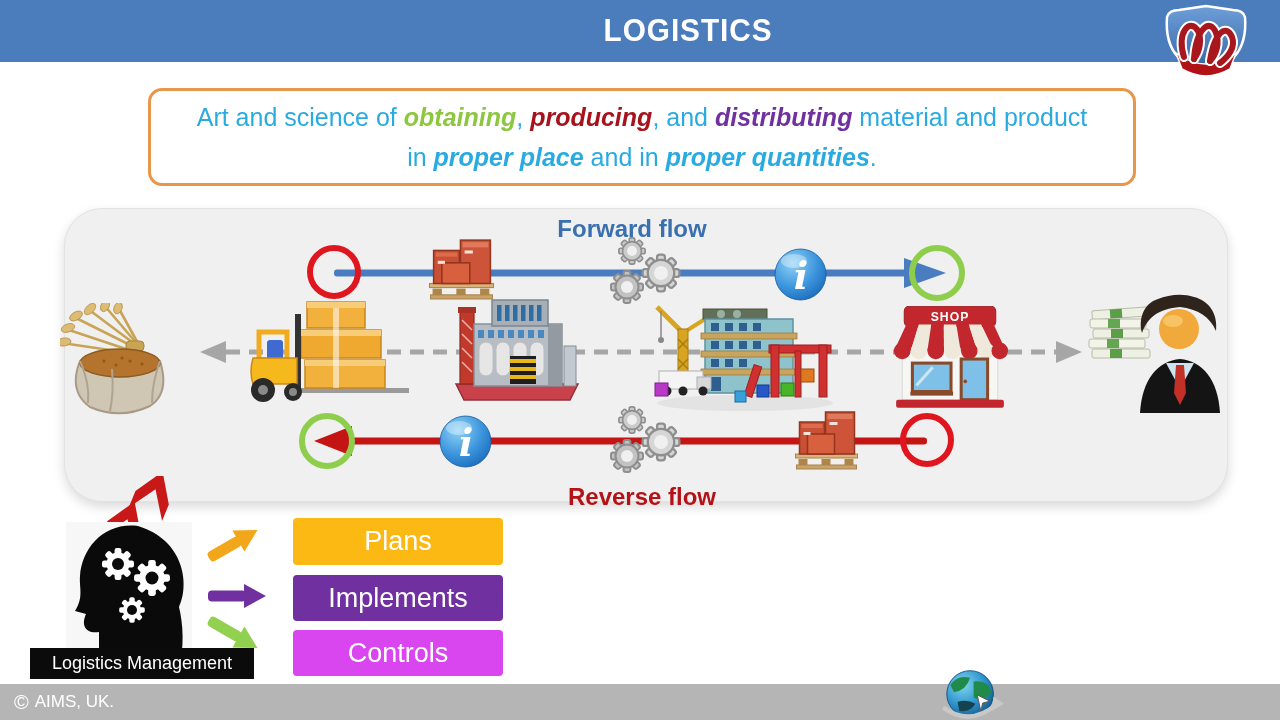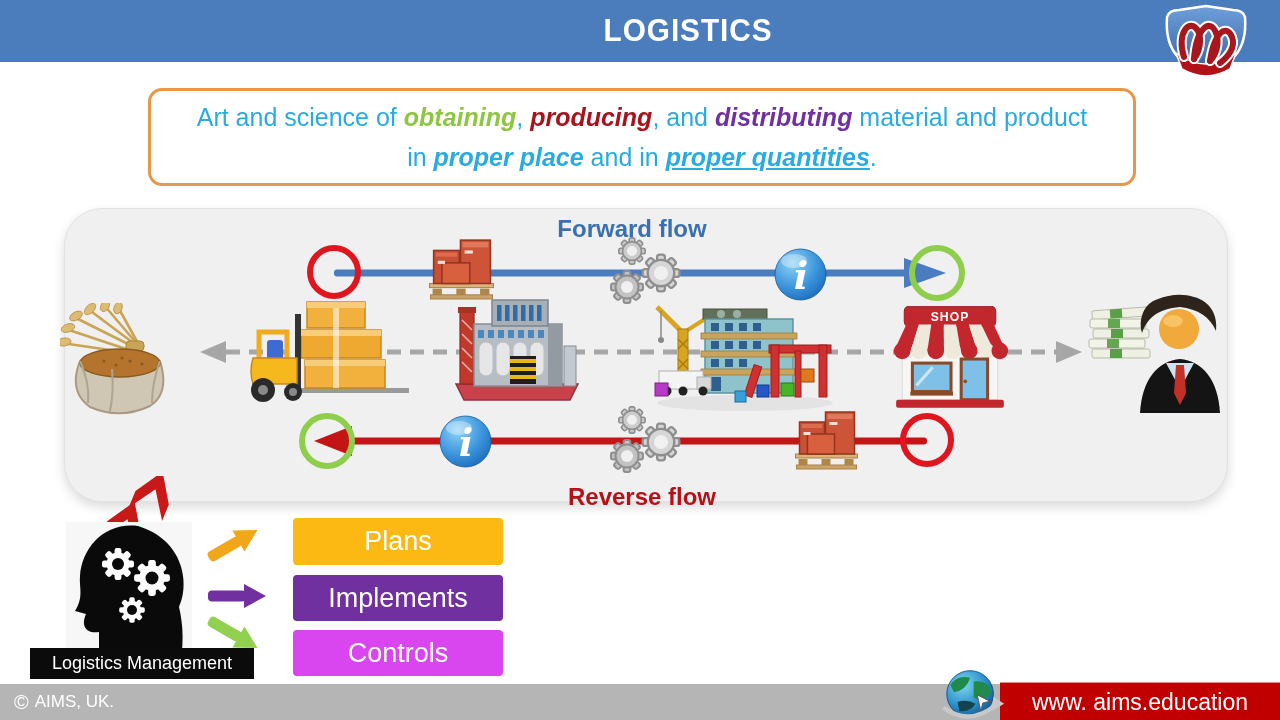--- a/index.html
+++ b/index.html
@@ -83,21 +83,21 @@
         <path d="M28,54 C20,30 34,14 42,28 C46,36 44,48 38,56"></path>
         <path d="M38,56 C40,26 54,14 60,30 C64,40 60,52 54,58"></path>
         <path d="M54,58 C58,30 70,20 76,34 C80,44 72,54 64,60"></path>
       </g>
     </g>
   </svg>
 
   <div class="abs def-box">
     <div id="definition-text">
         <div><span style="color: rgb(41, 171, 226);">Art and science of </span><span style="color: rgb(141, 198, 63); font-weight: 700; font-style: italic;">obtaining</span><span style="color: rgb(41, 171, 226);">, </span><span style="color: rgb(166, 19, 28); font-weight: 700; font-style: italic;">producing</span><span style="color: rgb(41, 171, 226);">, and </span><span style="color: rgb(112, 48, 160); font-weight: 700; font-style: italic;">distributing</span><span style="color: rgb(41, 171, 226);"> material and product</span></div>
-        <div><span style="color: rgb(41, 171, 226);">in </span><span style="color: rgb(41, 171, 226); font-weight: 700; font-style: italic;">proper place</span><span style="color: rgb(41, 171, 226);"> and in </span><span style="color: rgb(41, 171, 226); font-weight: 700; font-style: italic; text-decoration: underline;">proper quantities</span><span style="color: rgb(41, 171, 226);">.</span></div>
+        <div><span style="color: rgb(41, 171, 226);">in </span><span style="color: rgb(41, 171, 226); font-weight: 700; font-style: italic;">proper place</span><span style="color: rgb(41, 171, 226);"> and in </span><span style="color: rgb(41, 171, 226); font-weight: 700; font-style: italic;">proper quantities</span><span style="color: rgb(41, 171, 226);">.</span></div>
       </div>
   </div>
 
   <div class="abs flow-panel" style="background: rgb(240, 240, 241);"></div>
 
   <svg class="abs" style="left:64px;top:208px" width="1162" height="292" viewBox="0 0 1162 292">
 
     <rect x="270" y="61.5" width="578" height="7" rx="3" fill="#4a7cc0"></rect>
     <polygon points="840,50 840,80 882,65" fill="#4a7cc0"></polygon>
     <circle cx="270" cy="64" r="24" fill="none" stroke="#e0161f" stroke-width="6"></circle>
@@ -420,23 +420,20 @@
     <span>Controls</span>
   </div>
 
   <div class="abs footer-gray" style="background: rgb(181, 181, 181);">
     <div class="copyright">
       <span class="copy-sym">©</span>
       <span>AIMS, UK.</span>
     </div>
   </div>
 
-  <div class="abs footer-red" style="background: rgb(192, 0, 0);">
-    <span>www. aims.education</span>
-  </div>
 
   <svg class="abs" style="left:934px;top:668px" width="74" height="52" viewBox="0 0 74 58">
     <circle cx="36" cy="29" r="26" fill="url(#globeGrad)" stroke="#0e4f7e" stroke-width="1"></circle>
     <path d="M14,19 Q22,7 36,11 Q32,25 18,27 Z" fill="#1f8a4a"></path>
     <path d="M40,15 Q56,13 60,27 Q50,39 40,33 Z" fill="#1f8a4a"></path>
     <path d="M22,38 Q32,34 42,40 Q36,50 24,48 Z" fill="#14424f"></path>
     <path d="M6,44 Q36,66 66,40" fill="none" stroke="#c8c8c8" stroke-width="5"></path>
     <polygon points="62,32 74,40 60,48" fill="#c8c8c8"></polygon>
     <polygon points="44,30 58,37 50,39 48,48" fill="#ffffff" stroke="#555555" stroke-width="1"></polygon>
   </svg>

